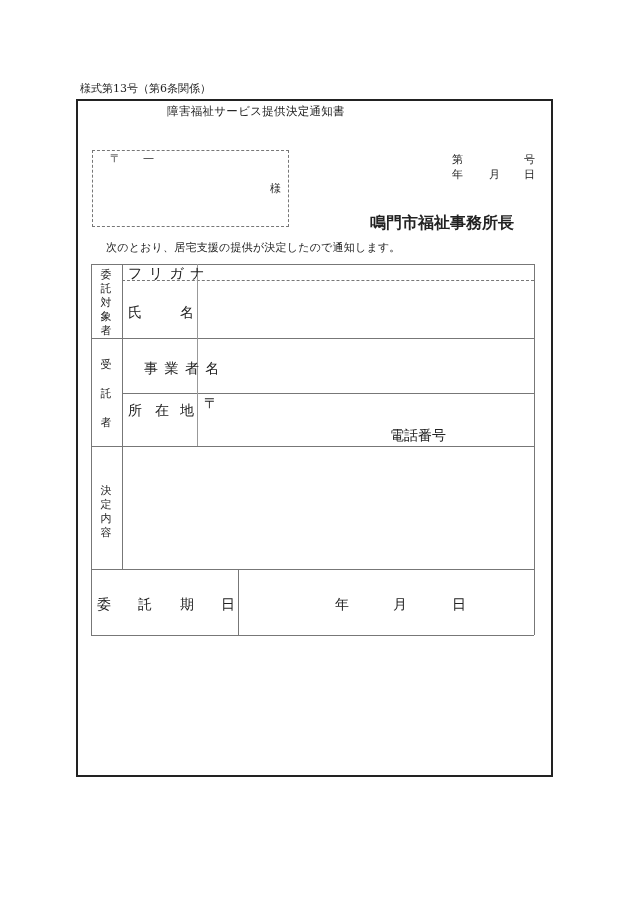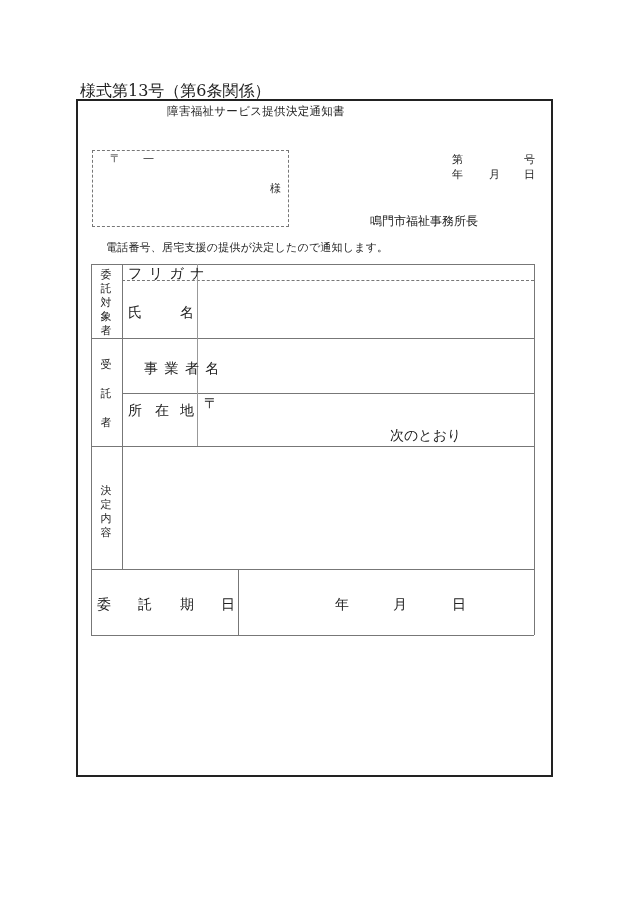--- a/index.html
+++ b/index.html
@@ -2,33 +2,33 @@
 <html><head>
 <meta charset="utf-8">
 <style>
   html, body { margin: 0; padding: 0; }
   body {
     width: 630px; height: 903px; background: #ffffff; position: relative;
     font-family: "DejaVu Serif", "Liberation Serif", serif; color: #222;
     overflow: hidden;
   }
   .abs { position: absolute; }
-  .form-code { left: 80px; top: 81px; font-size: 16px; white-space: nowrap; }
+  .form-code { left: 80px; top: 81px; font-size: 11px; white-space: nowrap; }
   .frame { left: 76px; top: 99px; width: 473px; height: 674px; border: 2px solid #222; }
   .title { left: 0; width: 512px; top: 104px; text-align: center; font-size: 11.5px; letter-spacing: 0.3px; }
   .addr-box { left: 92px; top: 150px; width: 195px; height: 75px; border: 1px dashed #777; }
   .postal-mark { left: 110px; top: 151px; font-size: 11px; }
   .postal-dash { left: 143px; top: 151px; font-size: 11px; }
   .sama { left: 270px; top: 181px; font-size: 11px; }
   .dai { left: 452px; top: 152px; font-size: 11px; }
   .go { left: 524px; top: 152px; font-size: 11px; }
   .nen { left: 452px; top: 167px; font-size: 11px; }
   .tsuki { left: 489px; top: 167px; font-size: 11px; }
   .hi { left: 524px; top: 167px; font-size: 11px; }
-  .issuer { left: 370px; top: 213px; font-size: 12px; white-space: nowrap; }
+  .issuer { left: 370px; top: 213px; font-size: 16px; white-space: nowrap; font-weight: bold; }
   .notice { left: 106px; top: 240px; font-size: 11px; white-space: nowrap; letter-spacing: 0.2px; }
 
   .line-h { height: 0; border-top: 1px solid #777; }
   .line-hd { height: 0; border-top: 1px dashed #777; }
   .line-v { width: 0; border-left: 1px solid #777; }
   .line-vd { width: 0; border-left: 1.5px solid #999; }
 
   .vtext { font-size: 11px; line-height: 14px; text-align: center; width: 14px; }
   .lbl { font-size: 14px; white-space: nowrap; }
 </style>
@@ -44,21 +44,21 @@
 <div class="abs postal-dash">—</div>
 <div class="abs sama">様</div>
 
 <div class="abs dai">第</div>
 <div class="abs go">号</div>
 <div class="abs nen">年</div>
 <div class="abs tsuki">月</div>
 <div class="abs hi">日</div>
 
 <div class="abs issuer">鳴門市福祉事務所長</div>
-<div class="abs notice">電話番号、居宅支援の提供が決定したので通知します。</div>
+<div class="abs notice">次のとおり、居宅支援の提供が決定したので通知します。</div>
 
 <div class="abs line-h" style="left:91px;top:264px;width:443px;"></div>
 <div class="abs line-hd" style="left:122px;top:280px;width:412px;"></div>
 <div class="abs line-h" style="left:91px;top:338px;width:443px;"></div>
 <div class="abs line-h" style="left:122px;top:393px;width:412px;"></div>
 <div class="abs line-h" style="left:91px;top:446px;width:443px;"></div>
 <div class="abs line-h" style="left:91px;top:569px;width:443px;"></div>
 <div class="abs line-h" style="left:91px;top:635px;width:443px;"></div>
 
 <div class="abs line-v" style="left:91px;top:264px;height:371px;"></div>
@@ -84,21 +84,21 @@
   <div>受</div>
   <div>託</div>
   <div>者</div>
 </div>
 <div class="abs lbl" style="left:144px;top:360px;letter-spacing:1px;">事 業 者 名</div>
 <div class="abs" style="left:199px;top:340px;width:334px;height:52px;"></div>
 <div class="abs lbl" style="left:128px;top:402px;">所</div>
 <div class="abs lbl" style="left:155px;top:402px;">在</div>
 <div class="abs lbl" style="left:180px;top:402px;">地</div>
 <div class="abs lbl" style="left:204px;top:395px;">〒</div>
-<div class="abs lbl" style="left:390px;top:427px;">次のとおり</div>
+<div class="abs lbl" style="left:390px;top:427px;">電話番号</div>
 <div class="abs" style="left:215px;top:395px;width:318px;height:50px;"></div>
 
 <div class="abs vtext" style="left:99px;top:484px;">
   <div>決</div>
   <div>定</div>
   <div>内</div>
   <div>容</div>
 </div>
 <div class="abs" style="left:124px;top:448px;width:409px;height:120px;"></div>
 

